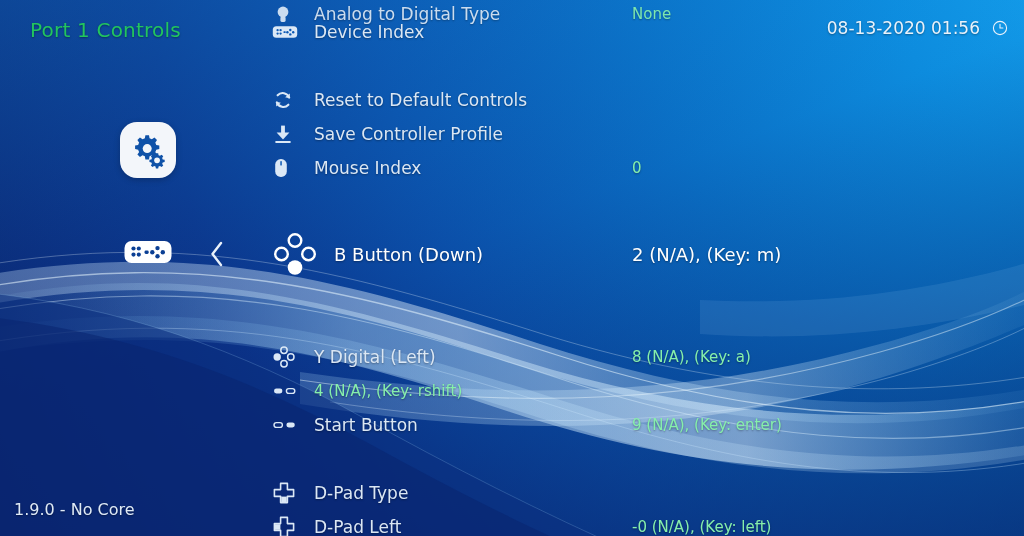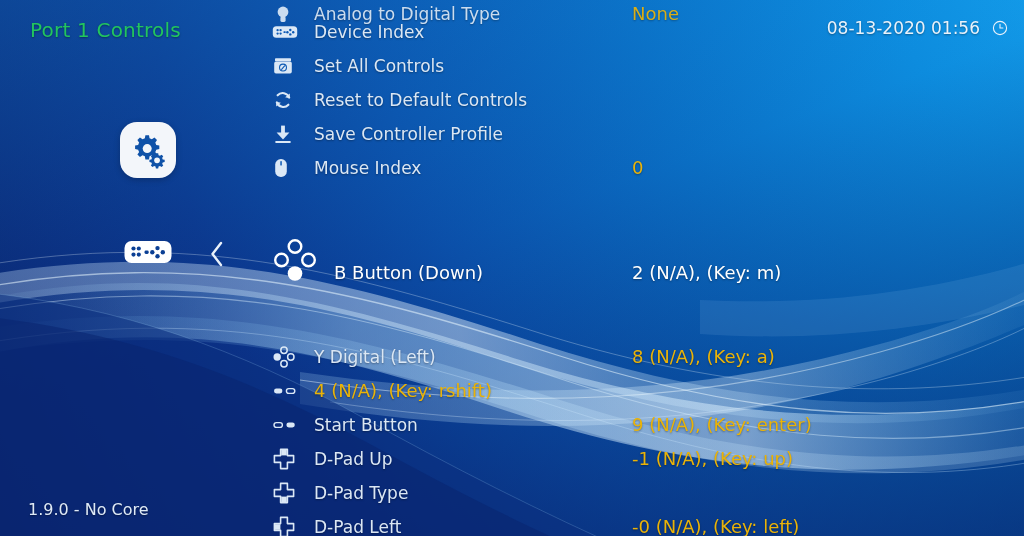--- a/index.html
+++ b/index.html
@@ -35,21 +35,21 @@
     text-shadow:0 1px 2px rgba(0,0,0,.35);
   }
   .clock {
     position:absolute; right:16px; top:18px;
     font-size:17px; color:#e9f2fb;
     display:flex; align-items:center; gap:12px;
     text-shadow:0 1px 2px rgba(0,0,0,.35);
   }
   .clock svg { display:block; }
   .version {
-    position:absolute; left:28px; top:500px;
+    position:absolute; left:14px; top:500px;
     font-size:16px; color:#dfeaf6;
     text-shadow:0 1px 2px rgba(0,0,0,.4);
   }
 
   
   .rail-gear {
     position:absolute; left:120px; top:122px;
     width:56px; height:56px;
   }
   .rail-gear .plate {
@@ -82,27 +82,27 @@
     color:#dbe8f6;
   }
   .row .label {
     flex:0 0 318px;
     font-size:17px; color:#dbe7f4;
     white-space:nowrap;
     text-shadow:0 1px 2px rgba(0,0,0,.35);
   }
   .row .value {
     flex:1 1 auto;
-    font-size:18px; color:#eab308;
+    font-size:15px; color:#86efac;
     white-space:nowrap;
     text-shadow:0 1px 2px rgba(0,0,0,.35);
   }
   .row.selected .label,
   .row.selected .value { color:#ffffff; font-size:18px; }
-  .row.selected { height:58px; left:264px;align-items:flex-end; }
+  .row.selected { height:58px; left:264px; }
   .row.selected .ico { width:62px; flex:0 0 62px; color:#ffffff; }
   .row.selected .label { flex:0 0 298px; }
   .row.partial { opacity:.92; }
   svg { overflow:visible; }
 </style>
 </head>
 <body>
 
 <div id="screen">
 
@@ -228,33 +228,20 @@
           <circle cx="18.3" cy="6.0" r="1.2" fill="#0d59b4"></circle>
           <circle cx="21.2" cy="8.2" r="1.2" fill="#0d59b4"></circle>
           <circle cx="15.4" cy="8.2" r="1.2" fill="#0d59b4"></circle>
           <circle cx="18.3" cy="10.4" r="1.2" fill="#0d59b4"></circle>
           <rect x="11.4" y="7.2" width="2.4" height="1.9" rx="0.8" fill="#0d59b4"></rect>
         </svg>
       </span>
       <span class="label">Device Index</span>
     </div>
 
-    <div class="row" style="top:50px">
-      <span class="ico">
-        <svg width="22" height="22" viewBox="0 0 22 22">
-          <rect x="3" y="3.2" width="16" height="3" rx="0.8" fill="#dbe8f6"></rect>
-          <rect x="2.2" y="6.6" width="17.6" height="12" rx="1.8" fill="#dbe8f6"></rect>
-          <circle cx="11" cy="12.6" r="4" fill="#0d59b4"></circle>
-          <circle cx="11" cy="12.6" r="2.9" fill="#dbe8f6"></circle>
-          <path d="M12.6 10.9 L9.6 14.3" stroke="#0d59b4" stroke-width="1.1" stroke-linecap="round"></path>
-        </svg>
-      </span>
-      <span class="label">Set All Controls</span>
-      <span class="value"></span>
-    </div>
 
     <div class="row" style="top:84px">
       <span class="ico">
         <svg width="22" height="22" viewBox="0 0 22 22">
           <path d="M17.2 8.6 A6.9 6.9 0 0 0 5.6 6.3" fill="none" stroke="#dbe8f6" stroke-width="2.1" stroke-linecap="round"></path>
           <path d="M4.8 13.4 A6.9 6.9 0 0 0 16.4 15.7" fill="none" stroke="#dbe8f6" stroke-width="2.1" stroke-linecap="round"></path>
           <path d="M17.9 4.6 L17.6 9.3 L13.1 8.3 Z" fill="#dbe8f6"></path>
           <path d="M4.1 17.4 L4.4 12.7 L8.9 13.7 Z" fill="#dbe8f6"></path>
         </svg>
       </span>
@@ -325,30 +312,20 @@
       <span class="ico">
         <svg width="26" height="14" viewBox="0 0 26 14">
           <rect x="2" y="4.6" width="8.4" height="4.8" rx="2.4" fill="none" stroke="#dbe8f6" stroke-width="1.4"></rect>
           <rect x="14.4" y="4.6" width="8.4" height="4.8" rx="2.4" fill="#dbe8f6"></rect>
         </svg>
       </span>
       <span class="label">Start Button</span>
       <span class="value">9 (N/A), (Key: enter)</span>
     </div>
 
-    <div class="row" style="top:443px">
-      <span class="ico">
-        <svg width="24" height="24" viewBox="0 0 24 24">
-          <path d="M8.6 2.4 h6.8 v6.2 h6.2 v6.8 h-6.2 v6.2 h-6.8 v-6.2 h-6.2 v-6.8 h6.2 z" fill="none" stroke="#dbe8f6" stroke-width="1.6" stroke-linejoin="round"></path>
-          <rect x="9.2" y="3" width="5.6" height="5.4" fill="#dbe8f6"></rect>
-        </svg>
-      </span>
-      <span class="label">D-Pad Up</span>
-      <span class="value">-1 (N/A), (Key: up)</span>
-    </div>
 
     <div class="row" style="top:477px">
       <span class="ico">
         <svg width="24" height="24" viewBox="0 0 24 24">
           <path d="M8.6 2.4 h6.8 v6.2 h6.2 v6.8 h-6.2 v6.2 h-6.8 v-6.2 h-6.2 v-6.8 h6.2 z" fill="none" stroke="#dbe8f6" stroke-width="1.6" stroke-linejoin="round"></path>
           <rect x="9.2" y="15.6" width="5.6" height="5.4" fill="#dbe8f6"></rect>
         </svg>
       </span>
       <span class="label">D-Pad Type</span>
     </div>

